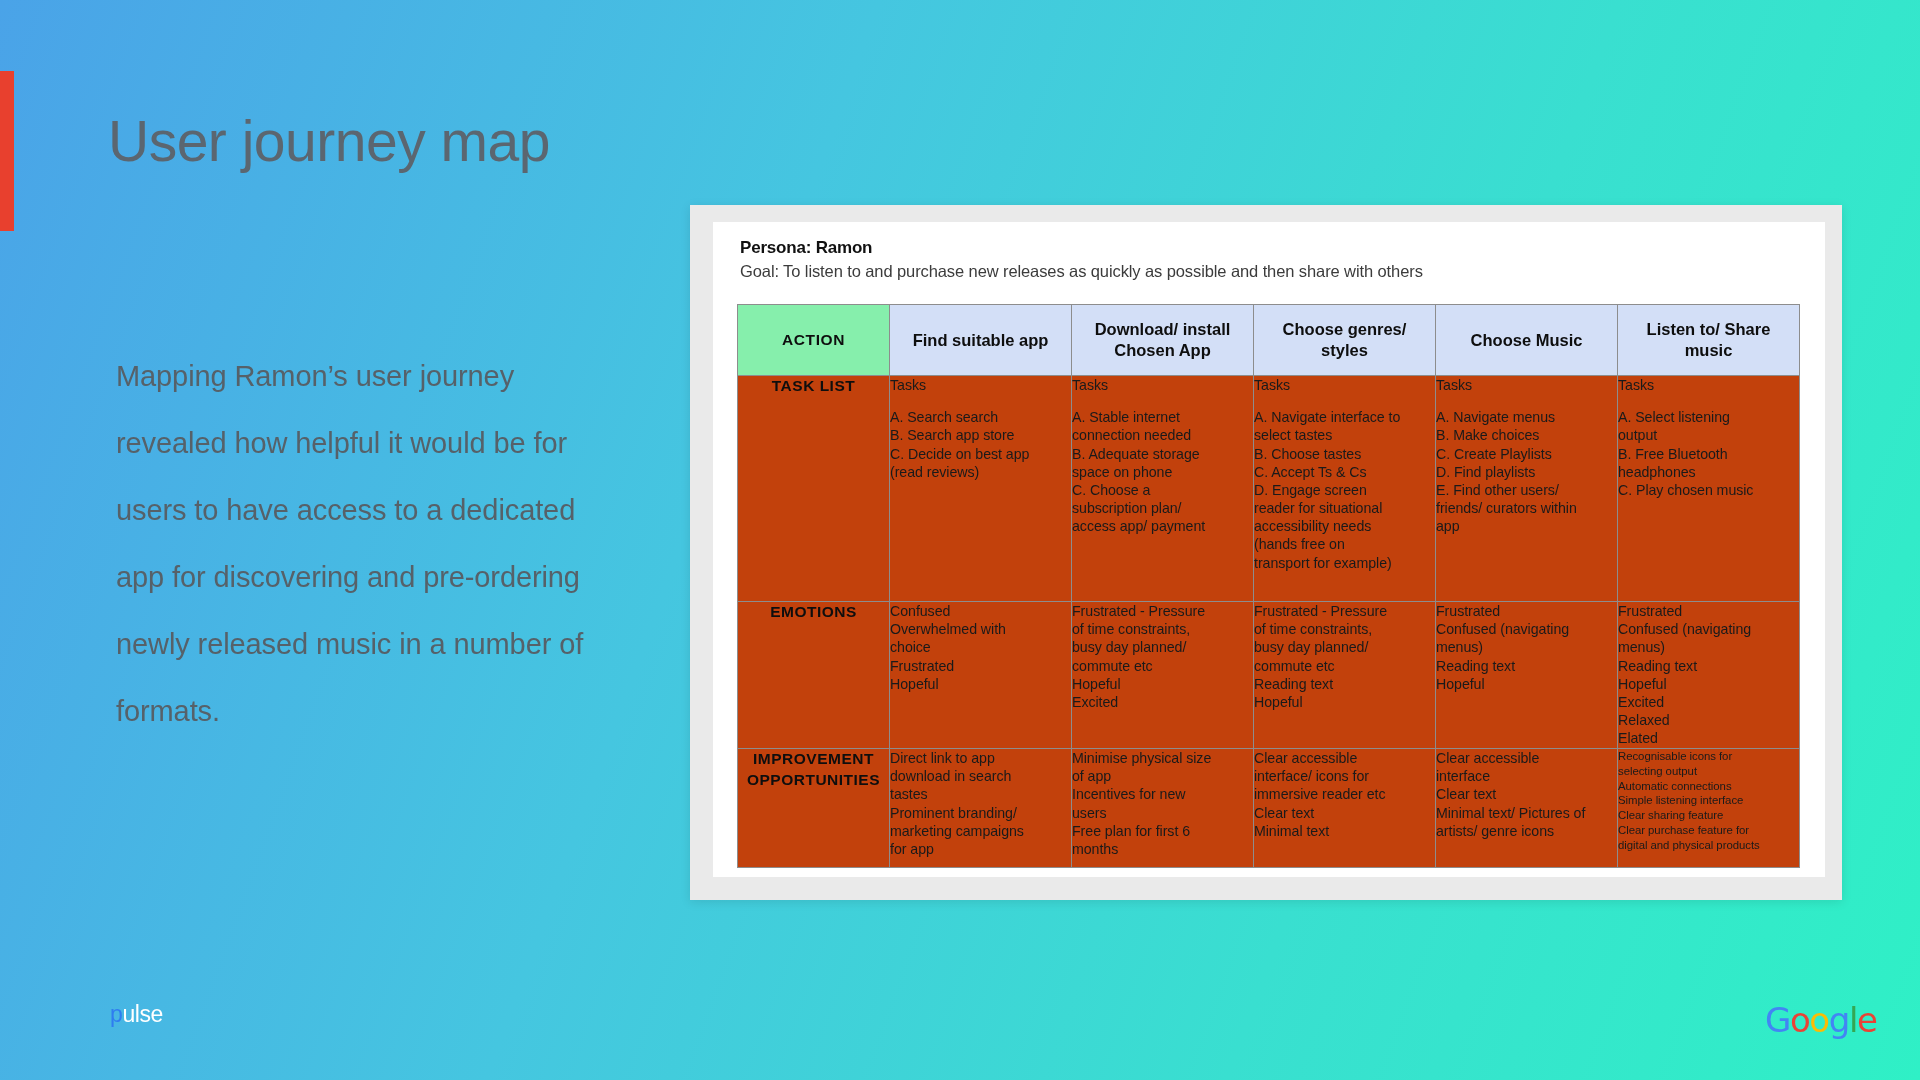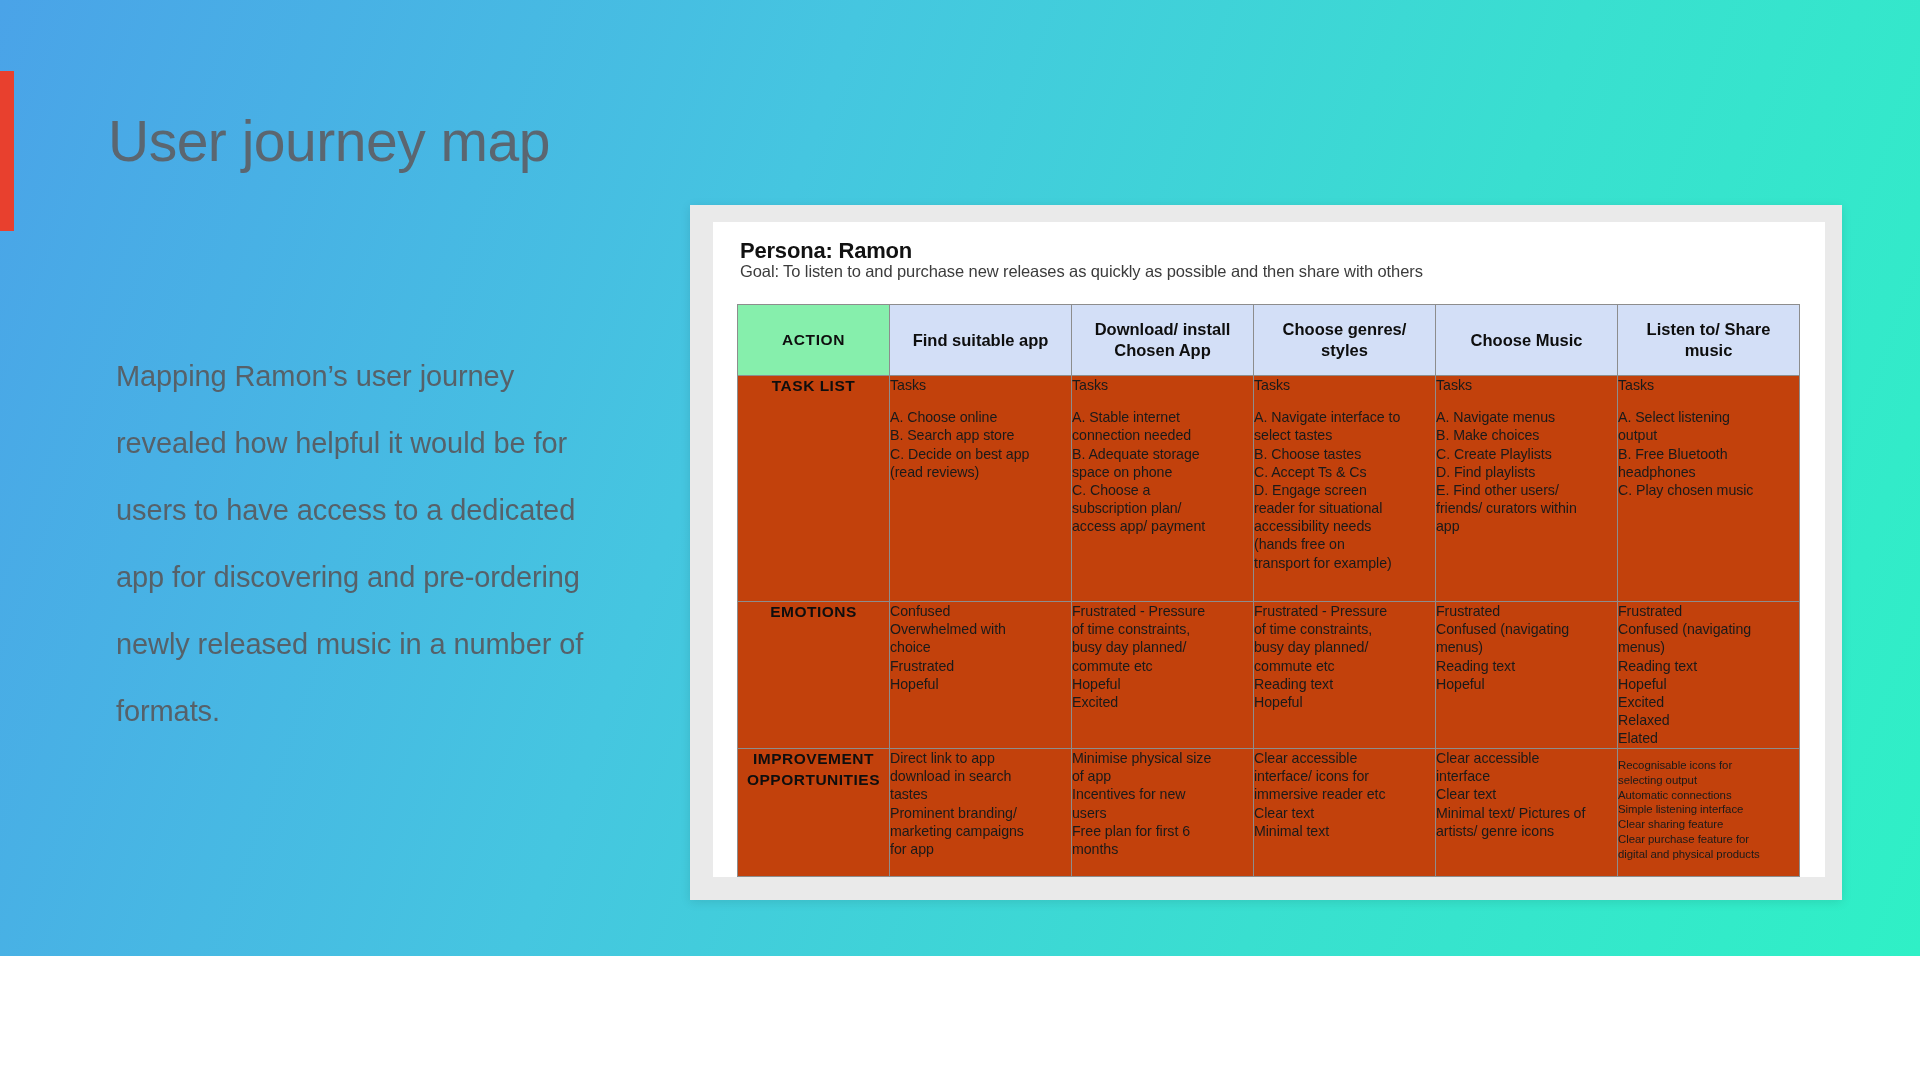--- a/index.html
+++ b/index.html
@@ -12,21 +12,21 @@
     width: 1920px;
     height: 1080px;
     overflow: hidden;
     font-family: "Liberation Sans", sans-serif;
   }
 
   
   .slide {
     position: relative;
     width: 1920px;
-    height: 956px;
+    height: 1080px;
     background: linear-gradient(110deg, #4aa3e8 0%, #45c6e0 38%, #39dfd0 70%, #2ff0c6 100%);
     overflow: hidden;
   }
 
   
   .accent-bar {
     position: absolute;
     left: 0;
     top: 71px;
     width: 14px;
@@ -112,21 +112,21 @@
     height: 655px;
     background: #ffffff;
     padding: 0;
     box-sizing: border-box;
   }
 
   .persona-title {
     position: absolute;
     left: 27px;
     top: 16px;
-    font-size: 22px;
+    font-size: 17px;
     font-weight: bold;
     color: #111111;
     letter-spacing: -0.2px;
   }
   .persona-goal {
     position: absolute;
     left: 27px;
     top: 40px;
     font-size: 16.5px;
     color: #3c3c3c;
@@ -178,21 +178,20 @@
   td.cell {
     font-size: 14.2px;
     line-height: 1.28;
     color: #1a1a1a;
     padding: 8px 9px 10px 9px;
     letter-spacing: -0.05px;
   }
   td.cell.small {
     font-size: 11.4px;
     line-height: 1.3;
-    padding-top: 9px;
   }
   .tasks-label {
     display: block;
     margin-bottom: 14px;
   }
   .cell-lines span { display: block; }
 
   
   col.c0 { width: 152px; }
   col.c1 { width: 182px; }
@@ -244,21 +243,21 @@
               <td>Download/ install Chosen App</td>
               <td>Choose genres/ styles</td>
               <td>Choose Music</td>
               <td>Listen to/ Share music</td>
             </tr>
             <tr class="row-tasks">
               <td class="rowlabel">TASK LIST</td>
               <td class="cell">
                 <span class="tasks-label">Tasks</span>
                 <div class="cell-lines">
-                  <span>A. Choose online</span>
+                  <span>A. Search search</span>
                   <span>B. Search app store</span>
                   <span>C. Decide on best app</span>
                   <span>(read reviews)</span>
                 </div>
               </td>
               <td class="cell">
                 <span class="tasks-label">Tasks</span>
                 <div class="cell-lines">
                   <span>A. Stable internet</span>
                   <span>connection needed</span>

